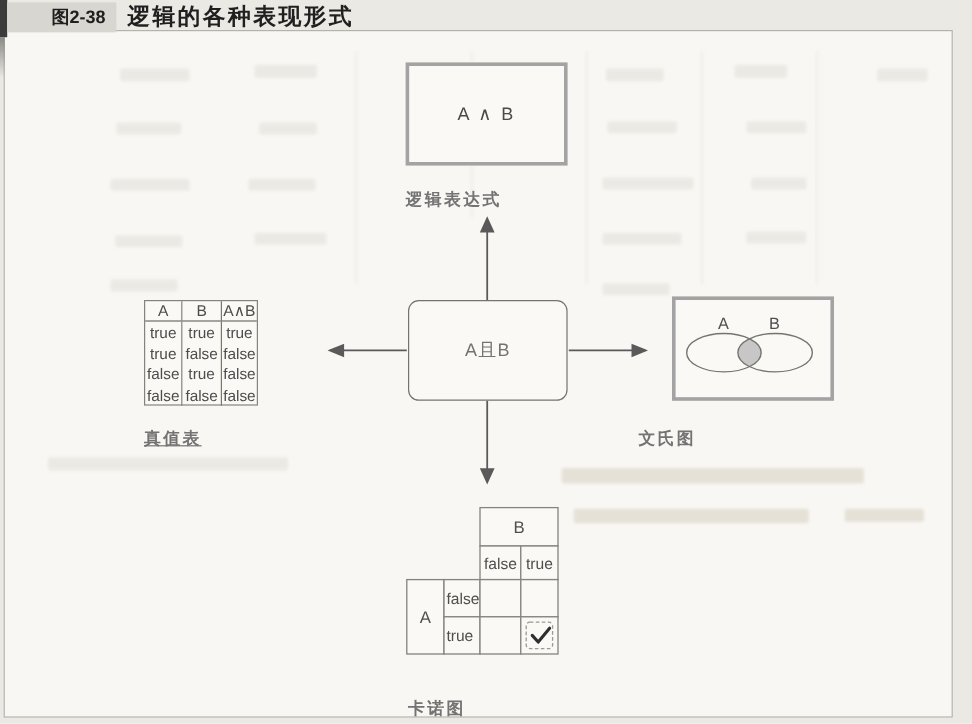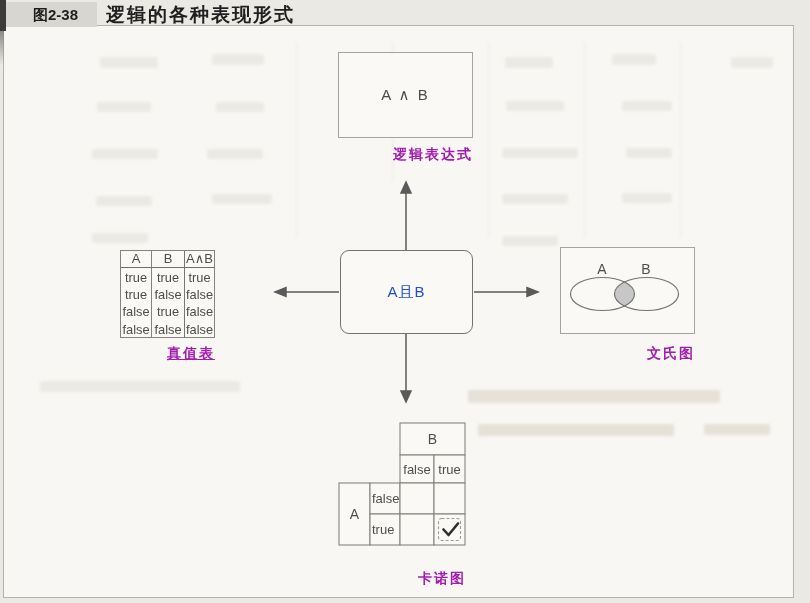--- a/index.html
+++ b/index.html
@@ -9,50 +9,50 @@
     font-family:"Liberation Sans","DejaVu Sans",sans-serif;
     color:#3a3a3a;
   }
   .abs{position:absolute;box-sizing:border-box;}
 
   
   .accent-bar{left:0;top:0;width:6px;height:31px;background:#3b3b3b;}
   .accent-fade{left:0;top:31px;width:4px;height:34px;
     background:linear-gradient(#8a8a86,rgba(138,138,134,0));}
   .fig-band{left:6px;top:2px;width:91px;height:25px;background:#d7d6d0;}
-  .fig-no{left:10px;top:2px;width:91px;height:25px;line-height:25px;
+  .fig-no{left:20px;top:2px;width:91px;height:25px;line-height:25px;
     text-align:center;font-size:15px;font-weight:bold;color:#1f1f1f;}
   .fig-title{left:106px;top:2px;width:420px;height:25px;line-height:25px;
     font-size:19px;font-weight:bold;color:#1f1f1f;letter-spacing:2px;}
 
   
   .frame{left:3px;top:25px;width:791px;height:573px;
     background:#f8f7f3;border:1px solid #b4b3ab;}
 
   
   .ghost{position:absolute;background:#d9d8d1;opacity:.42;filter:blur(1.5px);border-radius:2px;}
   .ghost.v{opacity:.28;}
   .ghost.warm{background:#d6ccbd;opacity:.5;}
 
   
-  .node-box{border:1px solid #a3a3a3;background:#faf9f5;
+  .node-box{border:3px solid #a3a3a3;background:#faf9f5;
     display:flex;align-items:center;justify-content:center;}
   .expr-box{left:338px;top:52px;width:135px;height:86px;
     font-size:15px;color:#4a4a4a;letter-spacing:2px;}
   .center-box{left:340px;top:250px;width:133px;height:84px;
     border:1.4px solid #74746e;border-radius:9px;
-    font-size:15px;color:#1d4ed8;letter-spacing:1px;}
+    font-size:15px;color:#737373;letter-spacing:1px;}
   .venn-box{left:560px;top:247px;width:135px;height:87px;padding:0;}
 
   
-  .cap{text-align:right;font-size:14px;font-weight:bold;
-    color:#a21caf;letter-spacing:2px;}
+  .cap{text-align:left;font-size:14px;font-weight:bold;
+    color:#737373;letter-spacing:2px;margin-top:12px;}
   .cap-expr{left:338px;top:146px;width:135px;}
   .cap-tt{left:120px;top:345px;width:95px;text-decoration:underline;}
-  .cap-venn{left:560px;top:345px;width:135px;}
+  .cap-venn{left:532px;top:345px;width:135px;}
   .cap-kmap{left:340px;top:570px;width:126px;}
 
   
   .tt{left:120px;top:250px;width:95px;height:88px;
     border:1px solid #84847e;background:#faf9f5;
     display:grid;grid-template-columns:31px 33px 29px;grid-template-rows:17px auto;
     font-size:13px;color:#4d4d4d;}
   .tt .h{line-height:16px;text-align:center;border-bottom:1.5px solid #6e6e68;}
   .tt .c{text-align:center;padding-top:1px;}
   .tt .b1,.tt .h1{border-right:1px solid #84847e;}

